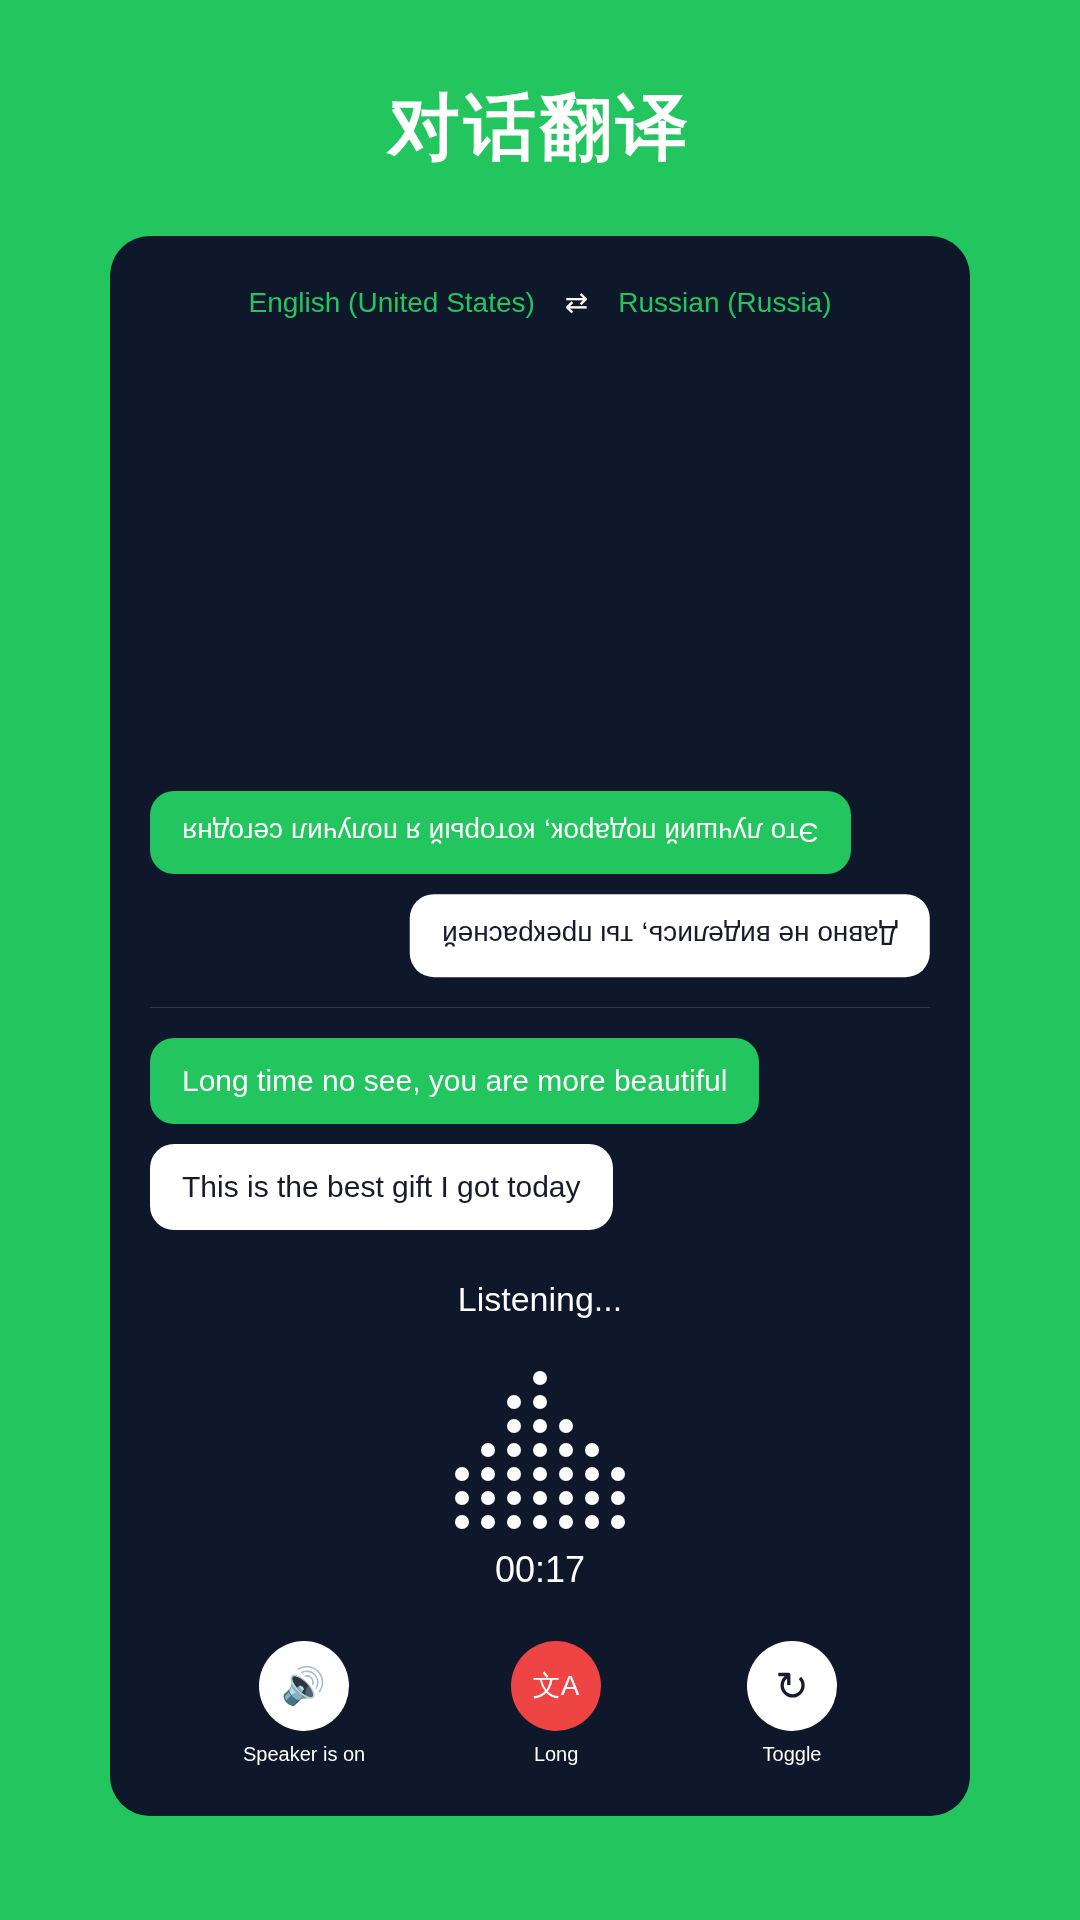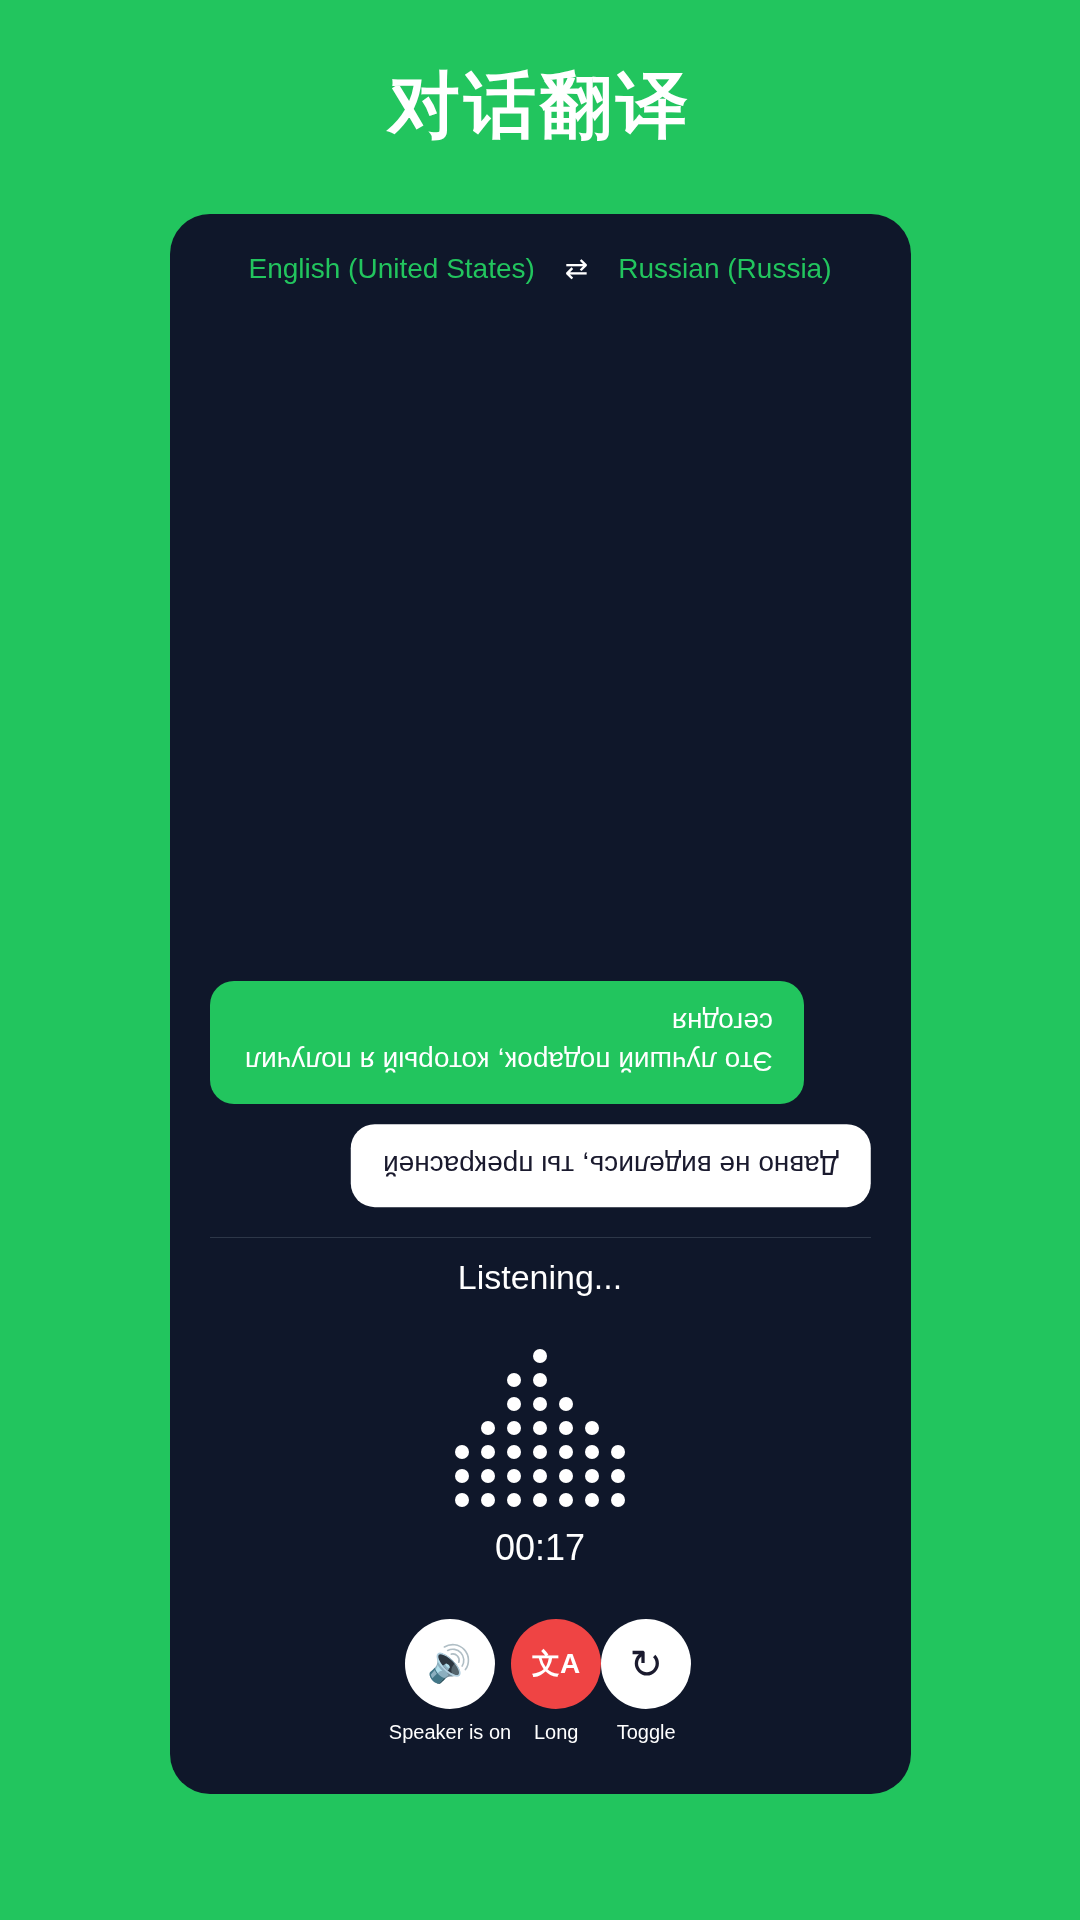--- a/index.html
+++ b/index.html
@@ -13,34 +13,33 @@
       display: flex;
       flex-direction: column;
       align-items: center;
       overflow: hidden;
     }
 
     .page-title {
       color: white;
       font-size: 72px;
       font-weight: 700;
-      margin-top: 58px;
+      margin-top: 80px;
       margin-bottom: 60px;
       letter-spacing: 4px;
     }
 
     .card {
-      width: 741px;
+      width: 860px;
       background-color: #0f172a;
       border-radius: 40px;
-      padding: 28px 0 50px;
+      padding: 40px 0 50px;
       display: flex;
       flex-direction: column;
       min-height: 1580px;
-      align-items: center;
     }
 
     .language-header {
       display: flex;
       align-items: center;
       justify-content: center;
       gap: 30px;
       padding: 10px 40px 30px;
     }
 
@@ -245,20 +244,28 @@
       <div class="bubble-green">
         <span class="bubble-flipped">Это лучший подарок, который я получил сегодня</span>
       </div>
       <div class="bubble-white-flipped">
         <span>Давно не виделись, ты прекрасней</span>
       </div>
     </div>
 
     <div class="divider"></div>
 
+    <div class="lower-chat">
+      <div class="bubble-green-normal">
+        <span>Long time no see, you are more beautiful</span>
+      </div>
+      <div class="bubble-white-normal">
+        <span>This is the best gift I got today</span>
+      </div>
+    </div>
   </div>
 
   <div class="listening-section">
     <span class="listening-label">Listening...</span>
 
     <div class="waveform">
 
       <div class="wave-col">
         <div class="dot"></div>
         <div class="dot"></div>
@@ -320,21 +327,21 @@
 
     <div class="control-item">
       <div class="control-btn control-btn-white">
         <span>🔊</span>
       </div>
       <span class="control-label">Speaker is on</span>
     </div>
 
     <div class="control-item">
       <div class="control-btn control-btn-red">
-        <span style="font-size:28px; font-weight:700;">文A</span>
+        <span style="font-size:28px; font-weight:400;">文A</span>
       </div>
       <span class="control-label">Long</span>
     </div>
 
     <div class="control-item">
       <div class="control-btn control-btn-white">
         <span style="font-size:40px;">↻</span>
       </div>
       <span class="control-label">Toggle</span>
     </div>

